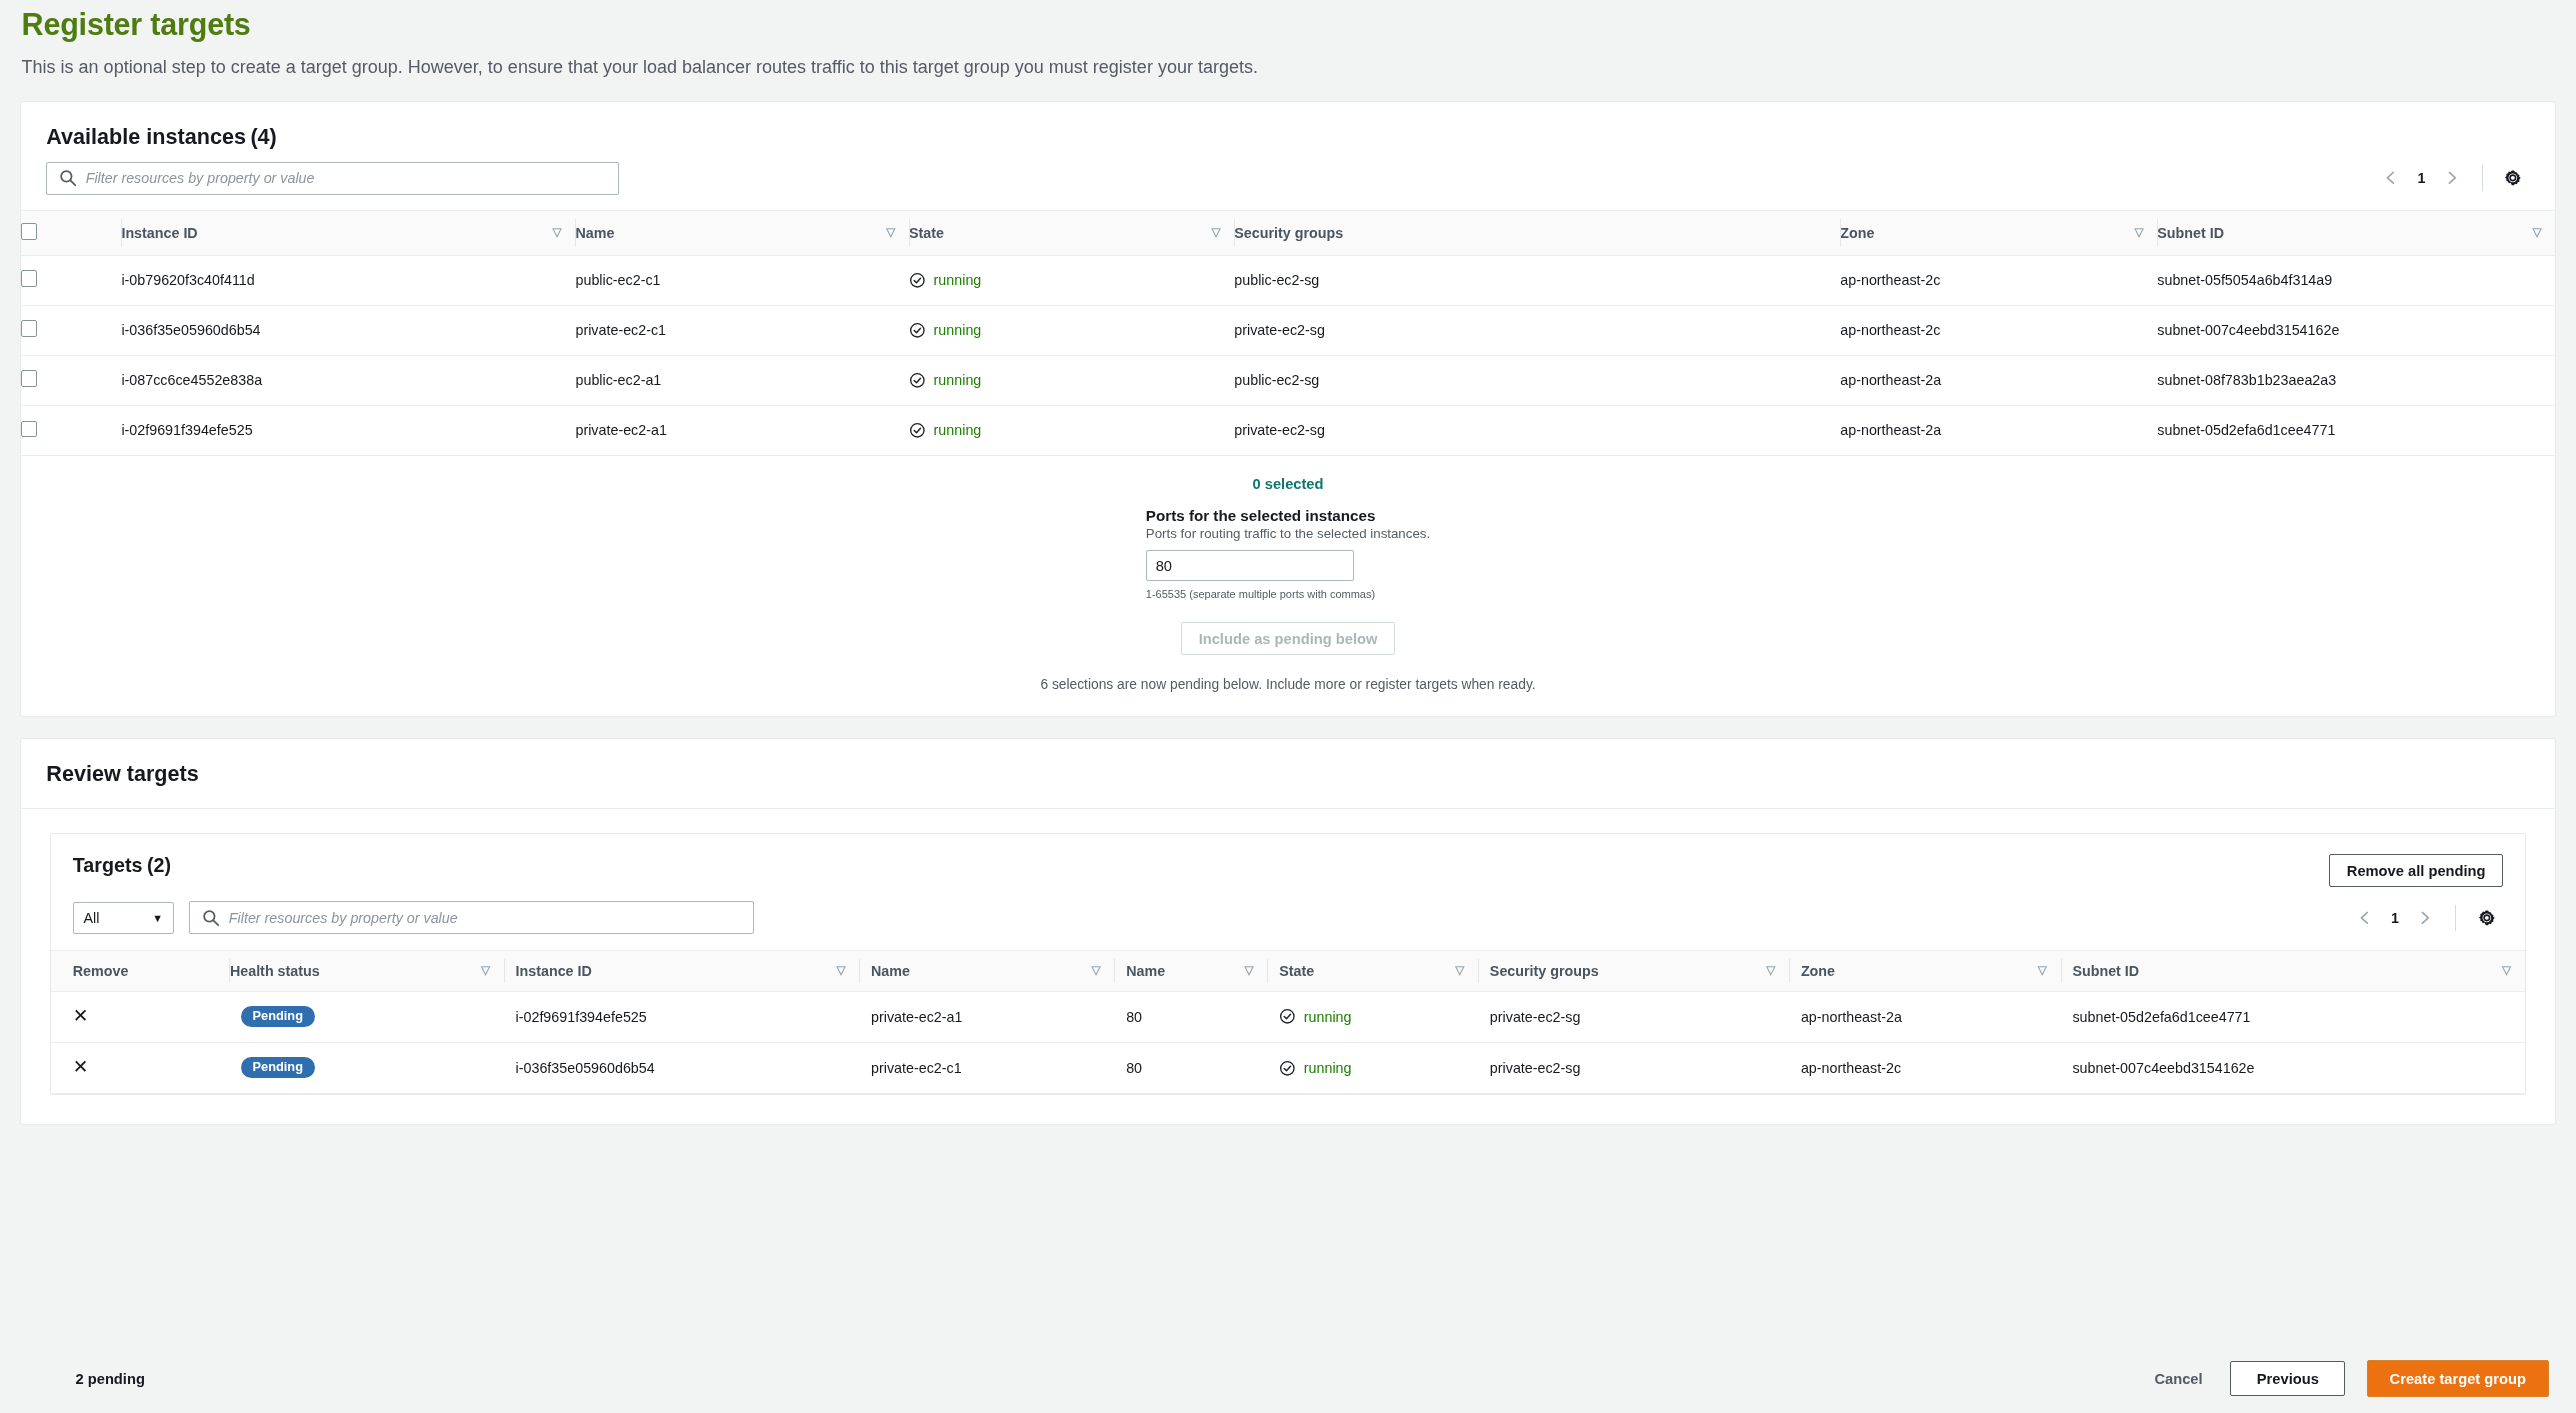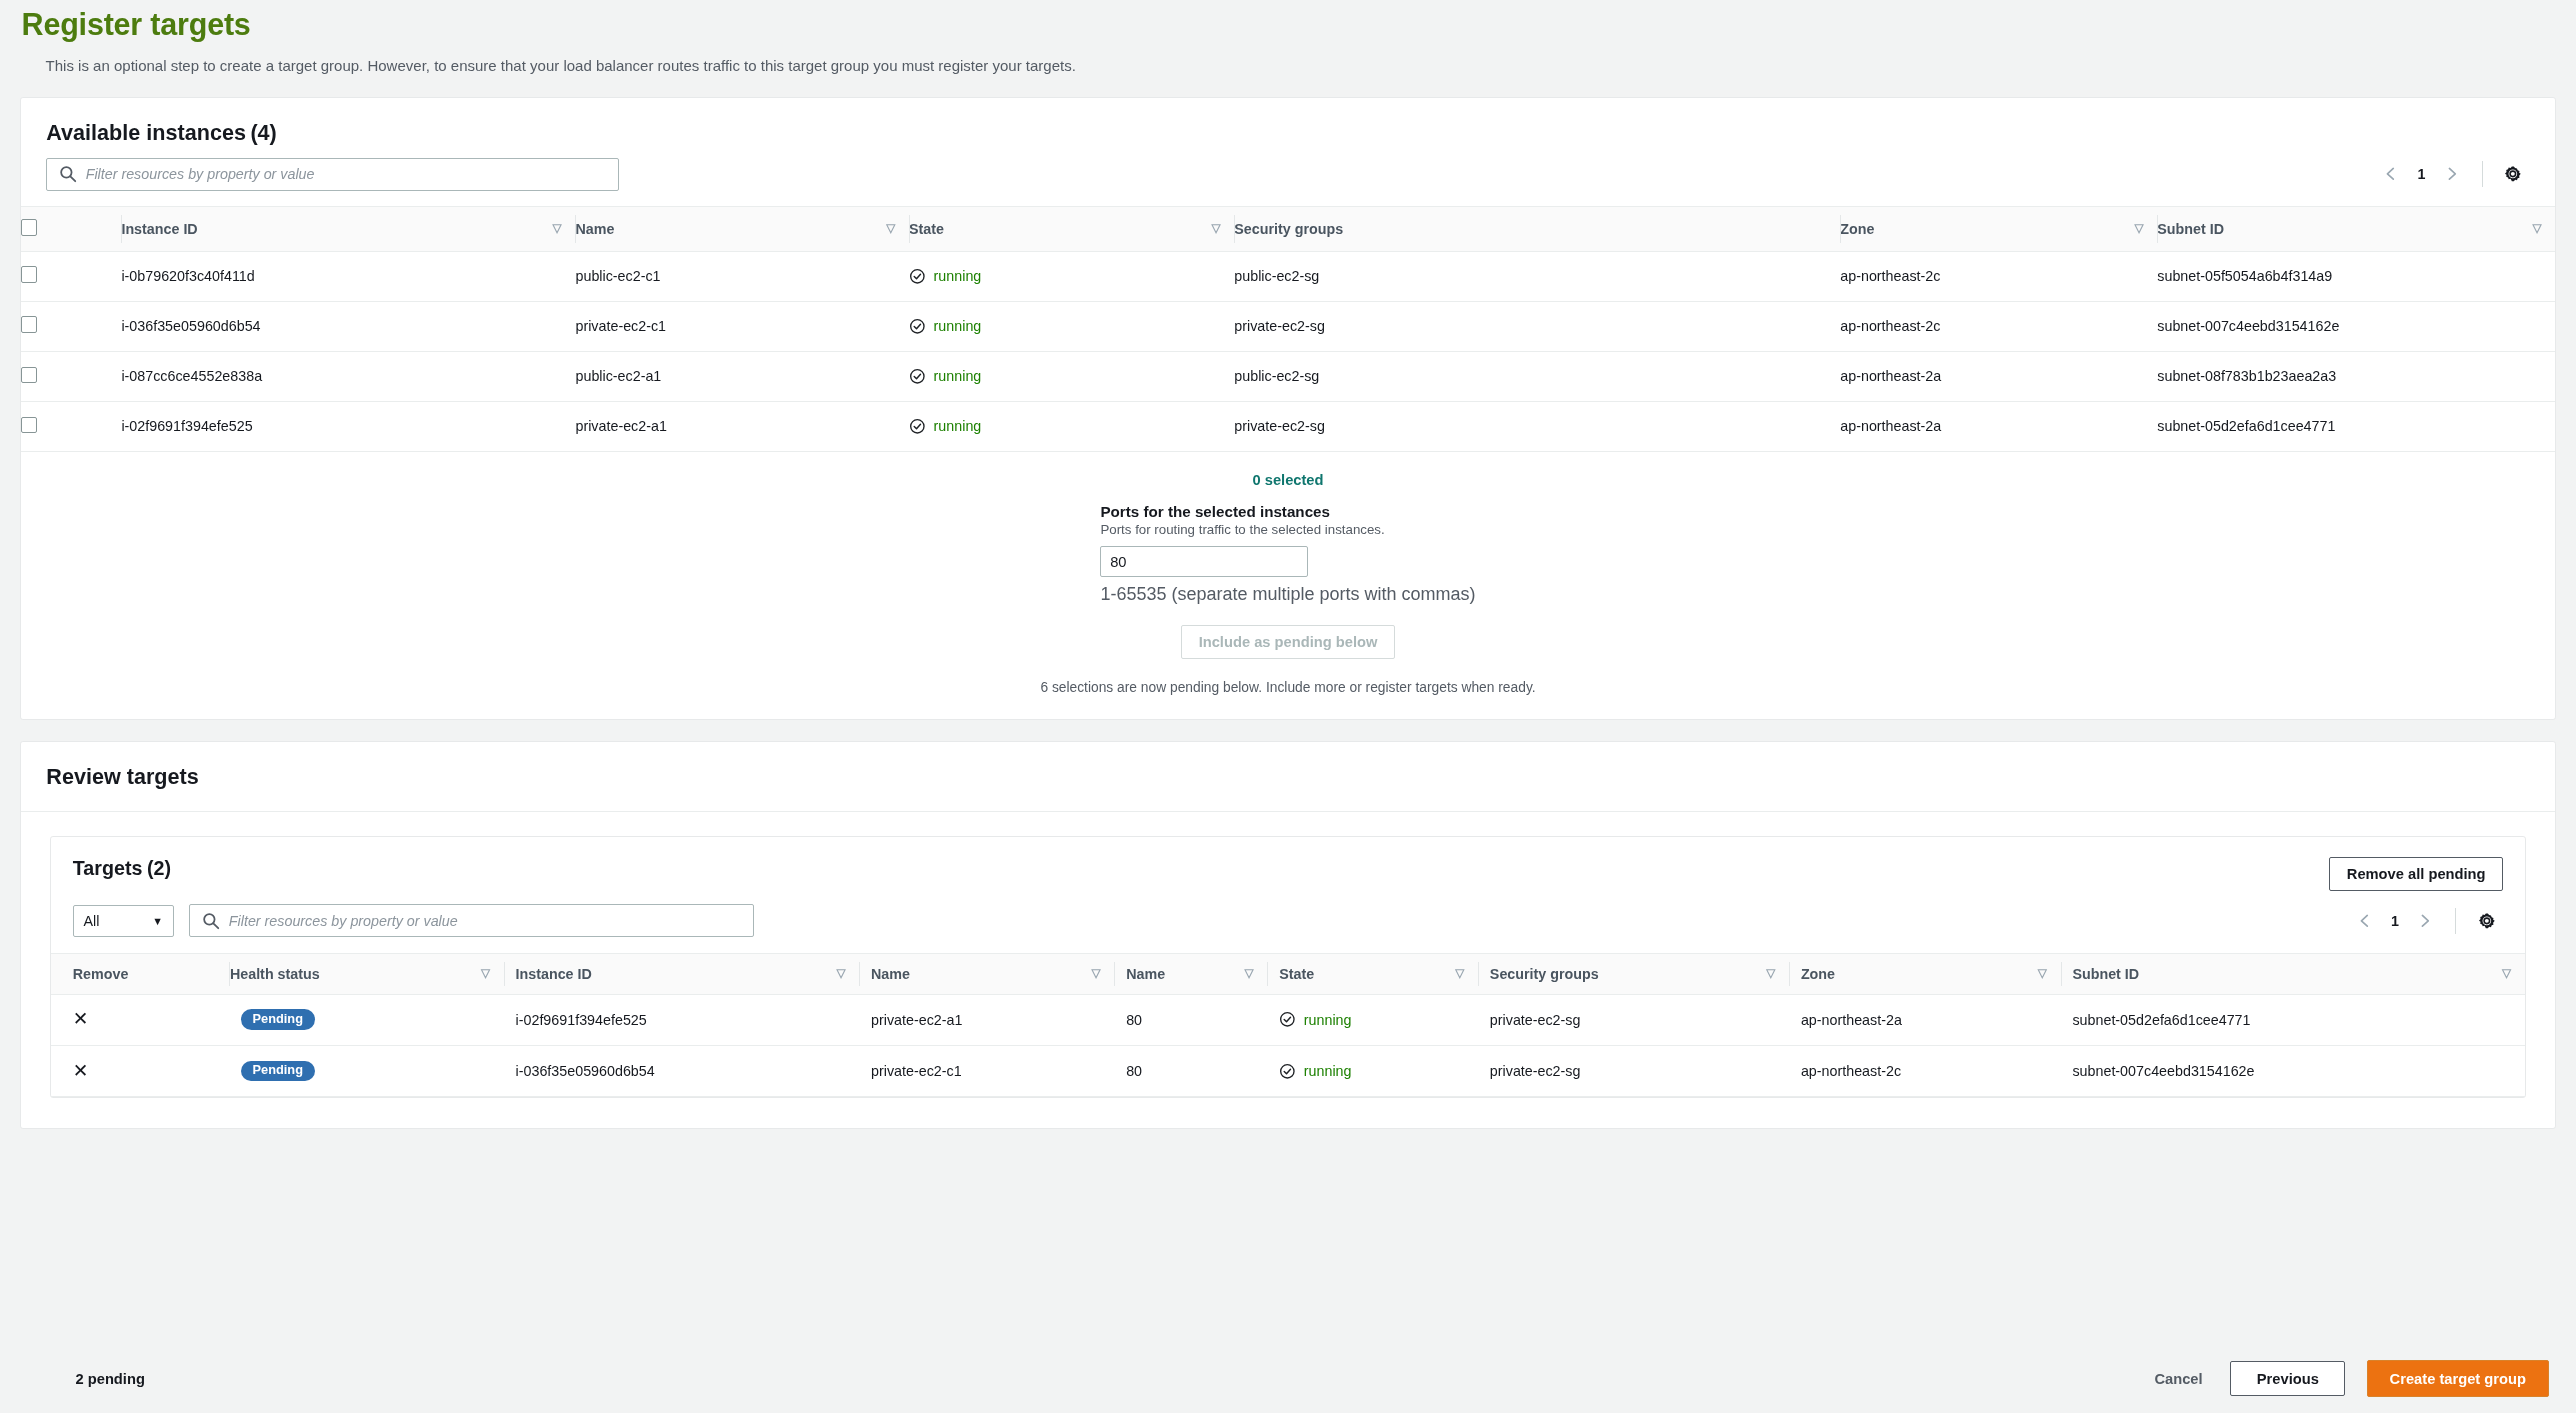--- a/index.html
+++ b/index.html
@@ -12,21 +12,21 @@
     overflow: hidden;
   }
   .page { width: 2576px; height: 1414px; position: relative; }
 
   
   .page-header { padding: 5.9px 21.6px 0 21.6px; }
   .page-title {
     font-size: 30.5px; font-weight: 700; letter-spacing: -0.2px;
     color: #4d7c0f; line-height: 1.2; margin: 0 0 13.8px 0;
   }
-  .page-desc { font-size: 15px; color: #545b64; line-height: 1.3; margin-left: 24px; }
+  .page-desc { font-size: 18px; color: #545b64; line-height: 1.3; }
 
   
   .card {
     background: #ffffff;
     border: 1px solid #e7e9ea;
     border-radius: 2.9px;
     margin: 21.6px 19.7px 0 19.7px;
   }
   .card-head { padding: 21.6px 25.6px 11.8px 25.6px; }
   .card-title {
@@ -115,21 +115,21 @@
   .ports-wrap { text-align: center; padding: 15.7px 0 5.9px 0; }
   .ports-inner { display: inline-block; text-align: left; }
   .ports-label { font-size: 15.2px; font-weight: 700; color: #16191f; }
   .ports-sub { font-size: 13.3px; color: #545b64; margin-top: 2px; }
   .ports-input {
     margin-top: 8.8px; width: 208px; height: 31px;
     border: 1px solid #aab7b8; border-radius: 2px; background: #fff;
     font-size: 14.7px; color: #16191f; padding: 0 8.8px;
     font-family: "Liberation Sans", sans-serif; outline: none;
   }
-  .ports-hint { font-size: 18px; color: #545b64; margin-top: 6.9px; }
+  .ports-hint { font-size: 11px; color: #545b64; margin-top: 6.9px; }
   .include-wrap { text-align: center; padding: 13.8px 0 0 0; }
   .btn {
     font-family: "Liberation Sans", sans-serif;
     font-size: 14.7px; font-weight: 700;
     border-radius: 2px; cursor: pointer;
     padding: 7.9px 16.7px;
     background: #fff;
   }
   .btn-disabled {
     border: 1px solid #d5dbdb; color: #aab7b8; cursor: default;

